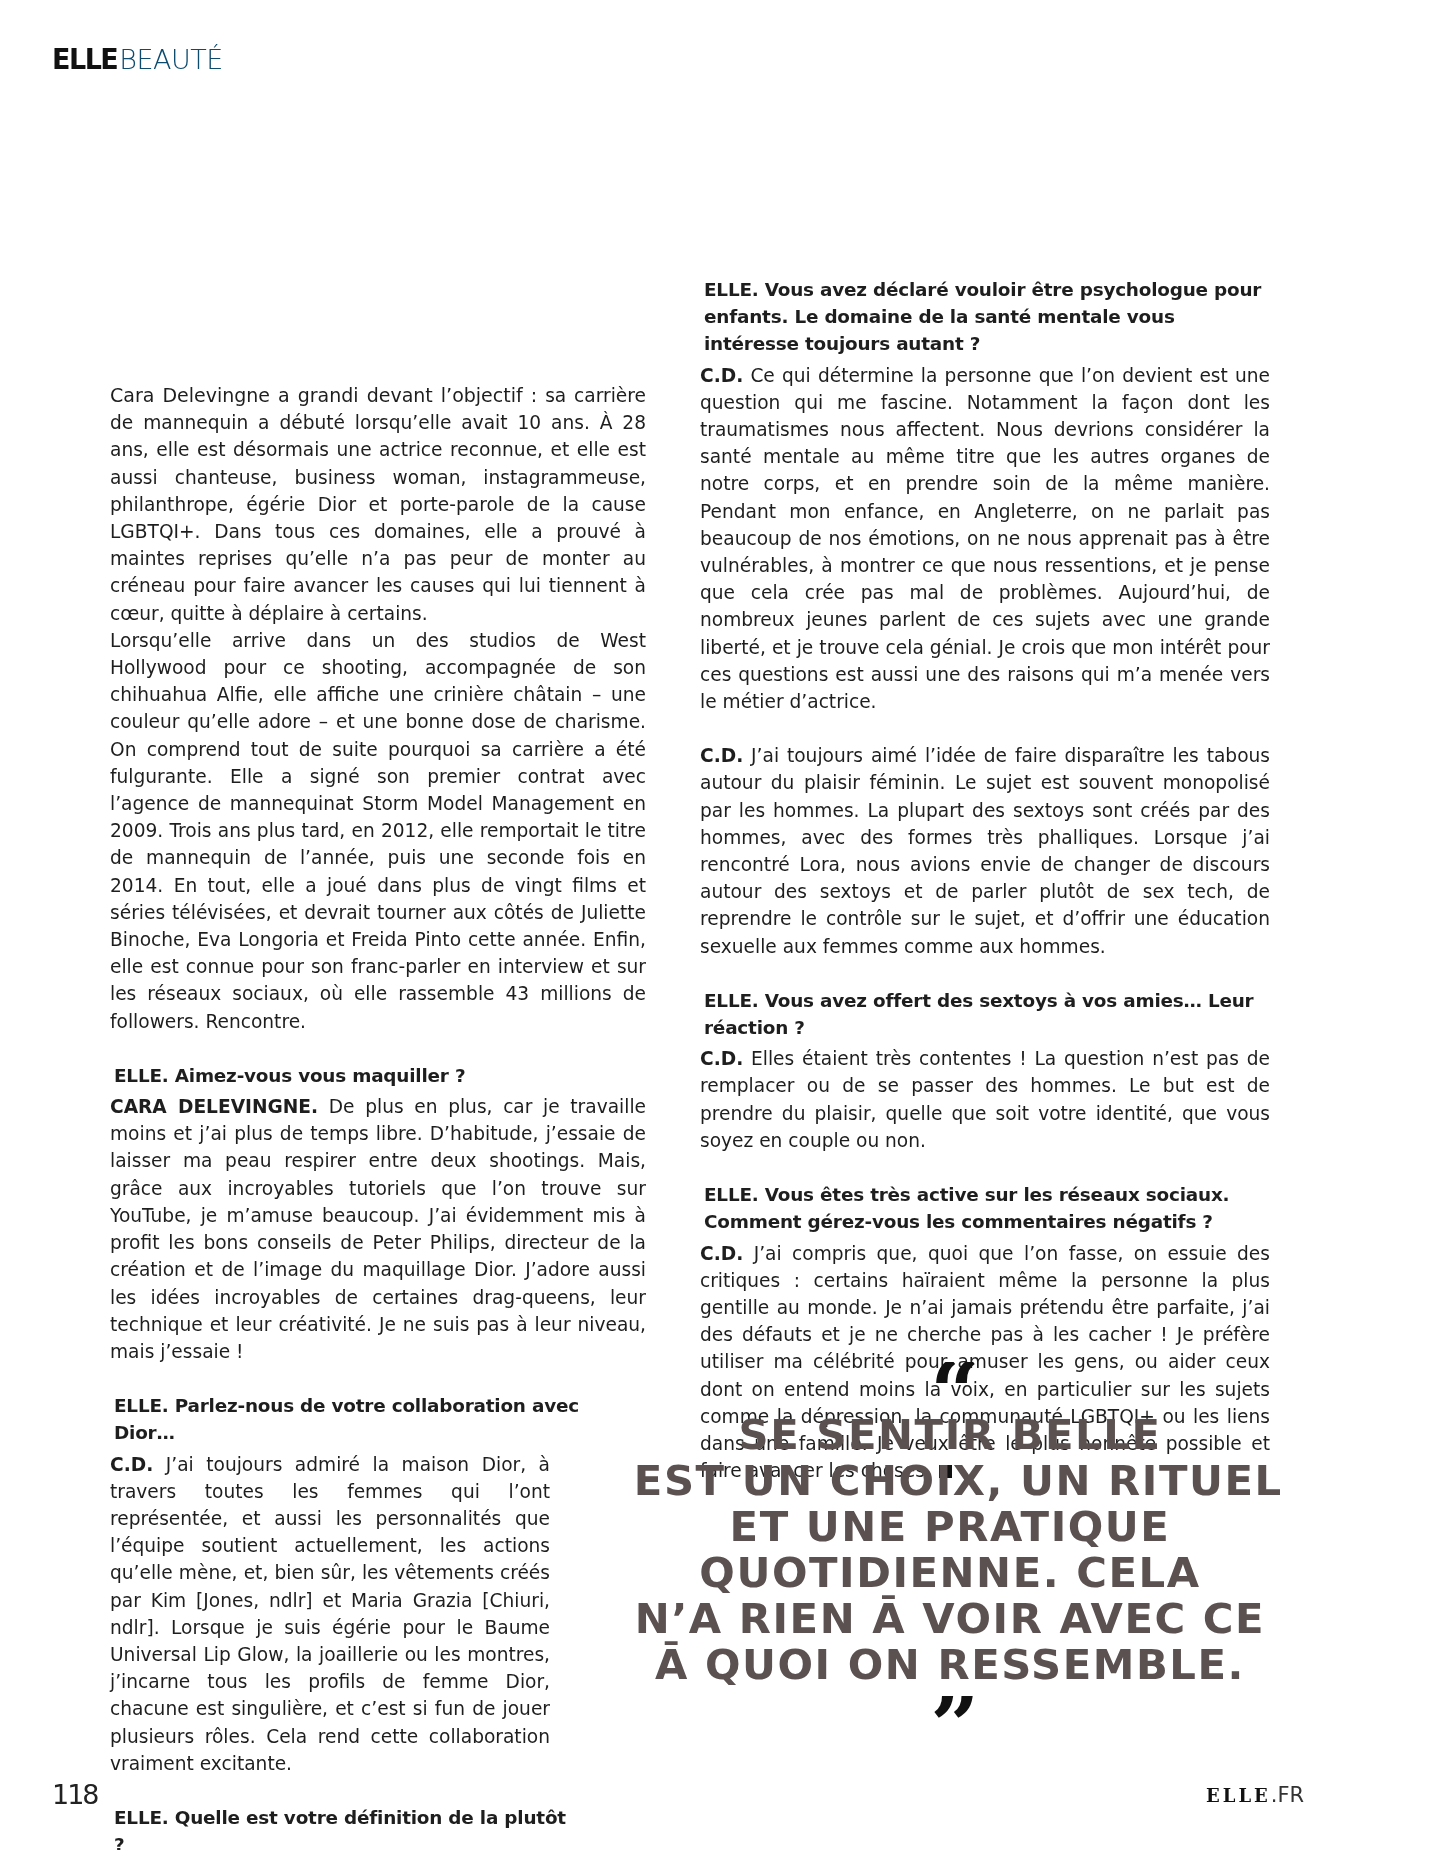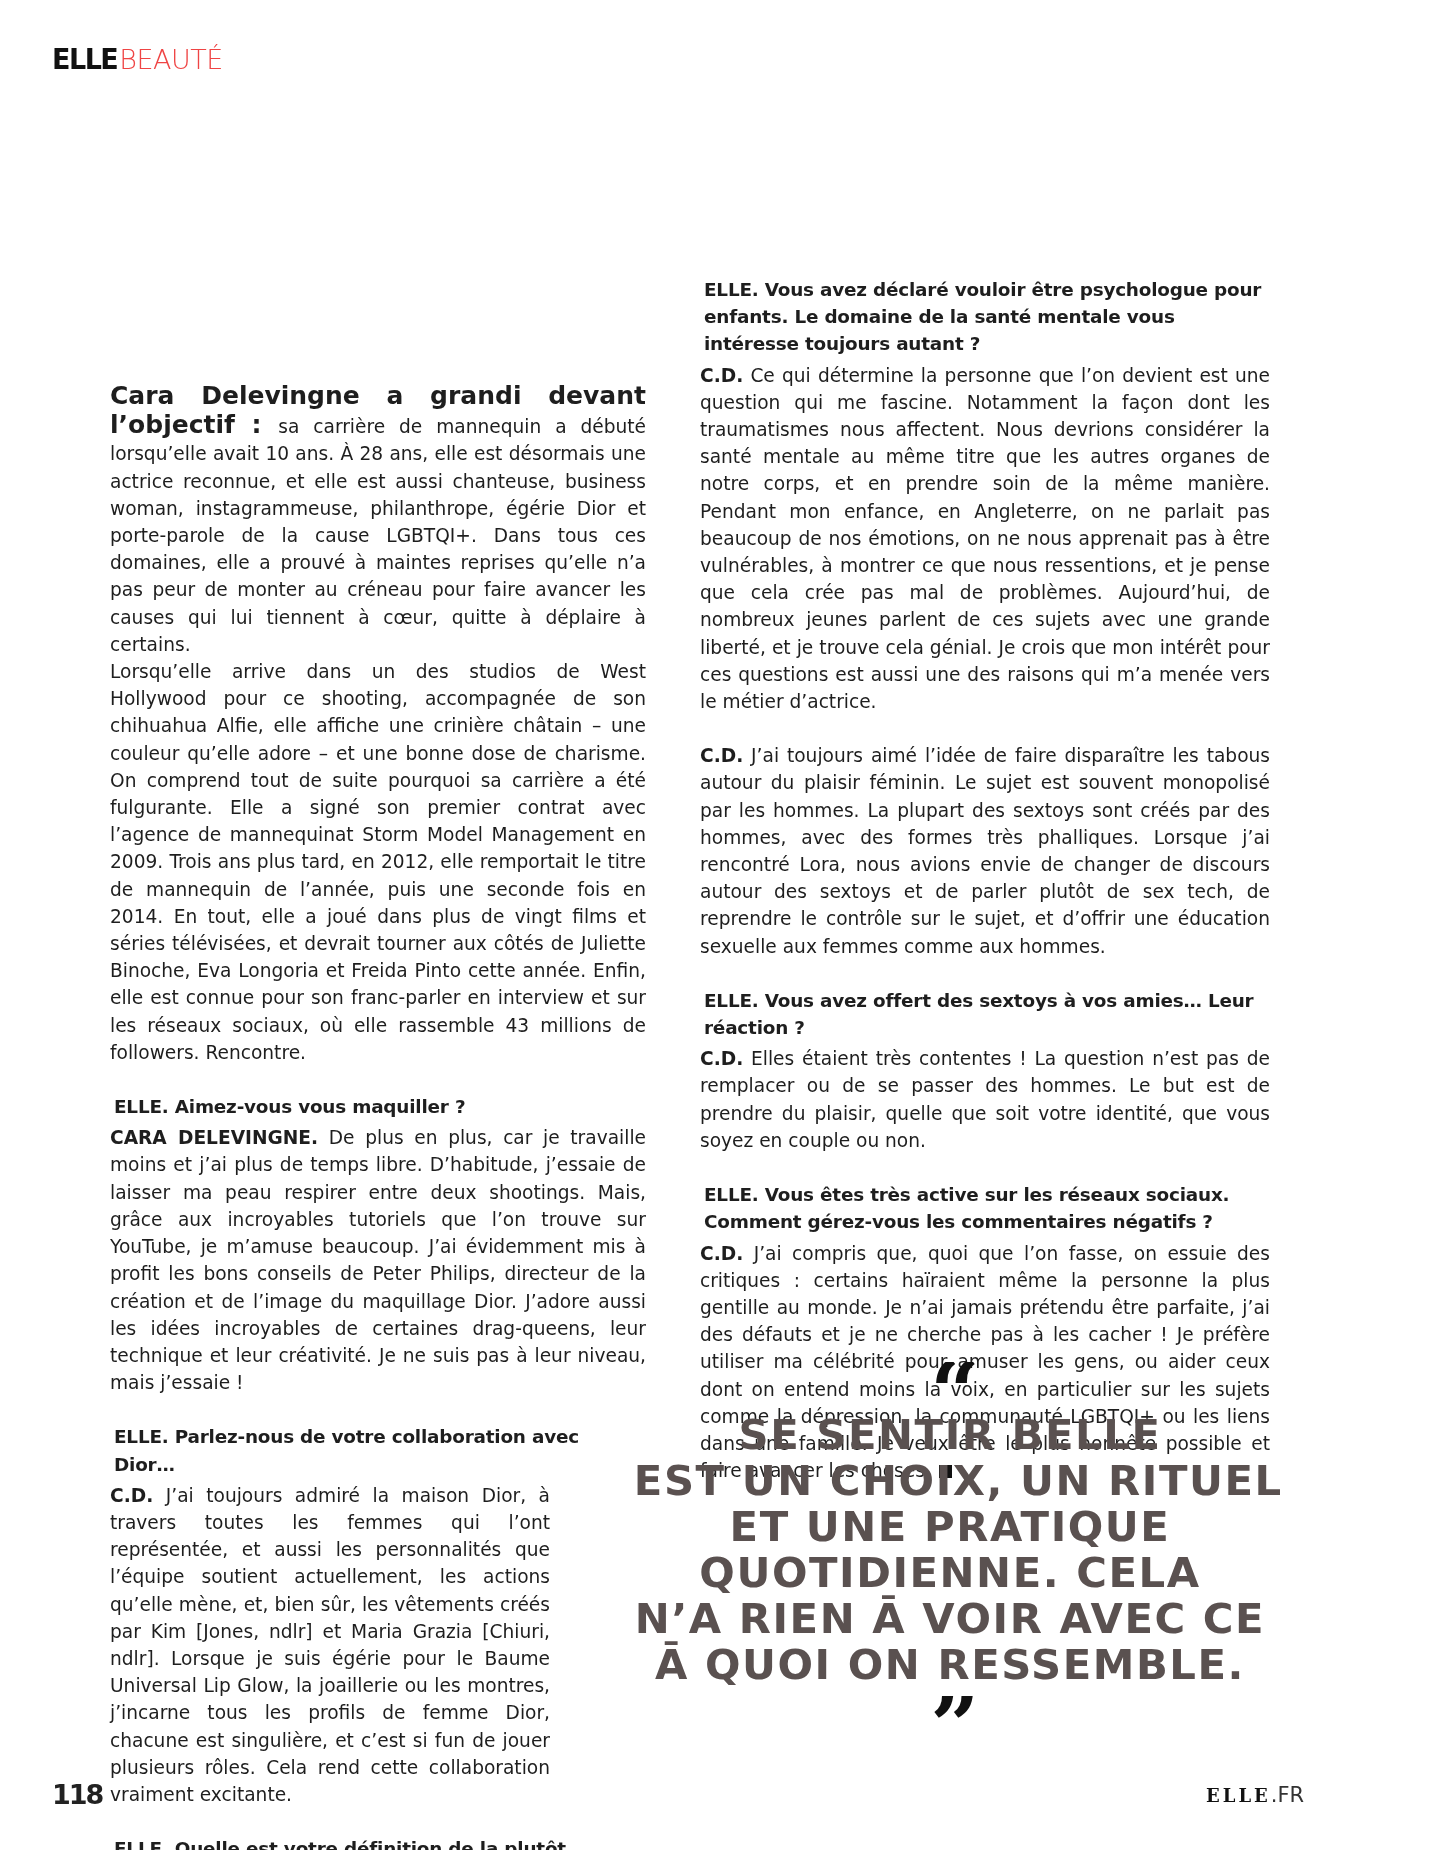--- a/index.html
+++ b/index.html
@@ -1,41 +1,41 @@
 <!DOCTYPE html>
 <html><head>
 <meta charset="utf-8">
 <style>
   html, body { margin:0; padding:0; background:#ffffff; }
   body { width:1430px; height:1850px; position:relative; overflow:hidden;
          font-family:"DejaVu Sans", sans-serif; color:#1e1e1e; }
 
   .header { position:absolute; left:52px; top:44px; display:flex; align-items:baseline; }
   .header .brand { font-family:"DejaVu Sans", sans-serif; font-weight:900; font-size:27px; letter-spacing:-1.5px; color:#111; transform:scaleY(1.05); }
-  .header .section { font-family:"DejaVu Sans", sans-serif; font-weight:200; font-size:27px; letter-spacing:-0.5px; color:#ef4444; margin-left:2px; }
+  .header .section { font-family:"DejaVu Sans", sans-serif; font-weight:200; font-size:27px; letter-spacing:-0.5px; color:#0c4a6e; margin-left:2px; }
 
   .col { position:absolute; font-size:18.6px; line-height:27.2px; }
   .col-left { left:110px; top:382px; width:536px; }
   .col-right { left:700px; top:272px; width:570px; }
 
   .para { margin:0; text-align:justify; hyphens:manual; }
-  .lead-bold { font-weight:bold; font-size:25px; }
+  .lead-bold { font-weight:normal; font-size:19px; }
   .q { font-weight:bold; margin:4px; font-size:18.4px; letter-spacing:-0.2px; }
   .a { margin:0; text-align:justify; }
   .speaker { font-weight:bold; }
   .block { margin-bottom:27px; }
   .endmark { display:inline-block; width:13px; height:13px; background:#111; margin-left:8px; vertical-align:-1px; }
 
   .pull { position:absolute; left:640px; top:1362px; width:620px; text-align:center; }
   .pull .qmark { display:block; font-family:"DejaVu Serif", serif; font-weight:bold; color:#111; font-size:86px; line-height:60px; height:46px; overflow:hidden; letter-spacing:-10px; }
   .pull .qmark.open { margin-bottom:4px; }
   .pull .qmark.close { margin-top:8px; }
   .pull .quote-line { display:block; font-family:"DejaVu Sans", sans-serif; font-weight:900; font-size:41px; line-height:46px; color:#5a5150; letter-spacing:1.5px; white-space:nowrap; transform:scaleX(1.02); }
 
-  .page-num { position:absolute; left:52px; top:1779px; font-size:27px; font-weight:700; color:#222; letter-spacing:-2px; }
+  .page-num { position:absolute; left:52px; top:1779px; font-size:27px; font-weight:400; color:#222; letter-spacing:-2px; }
   .footer-brand { position:absolute; left:1206px; top:1783px; display:flex; align-items:baseline; }
   .footer-brand .b { font-family:"DejaVu Serif", serif; font-weight:bold; font-size:18px; letter-spacing:3px; color:#111; }
   .footer-brand .s { font-family:"DejaVu Sans", sans-serif; font-size:21px; color:#333; }
 </style>
 </head>
 <body>
 
 <div class="header">
   <span class="brand">ELLE</span>
   <span class="section">BEAUTÉ</span>

